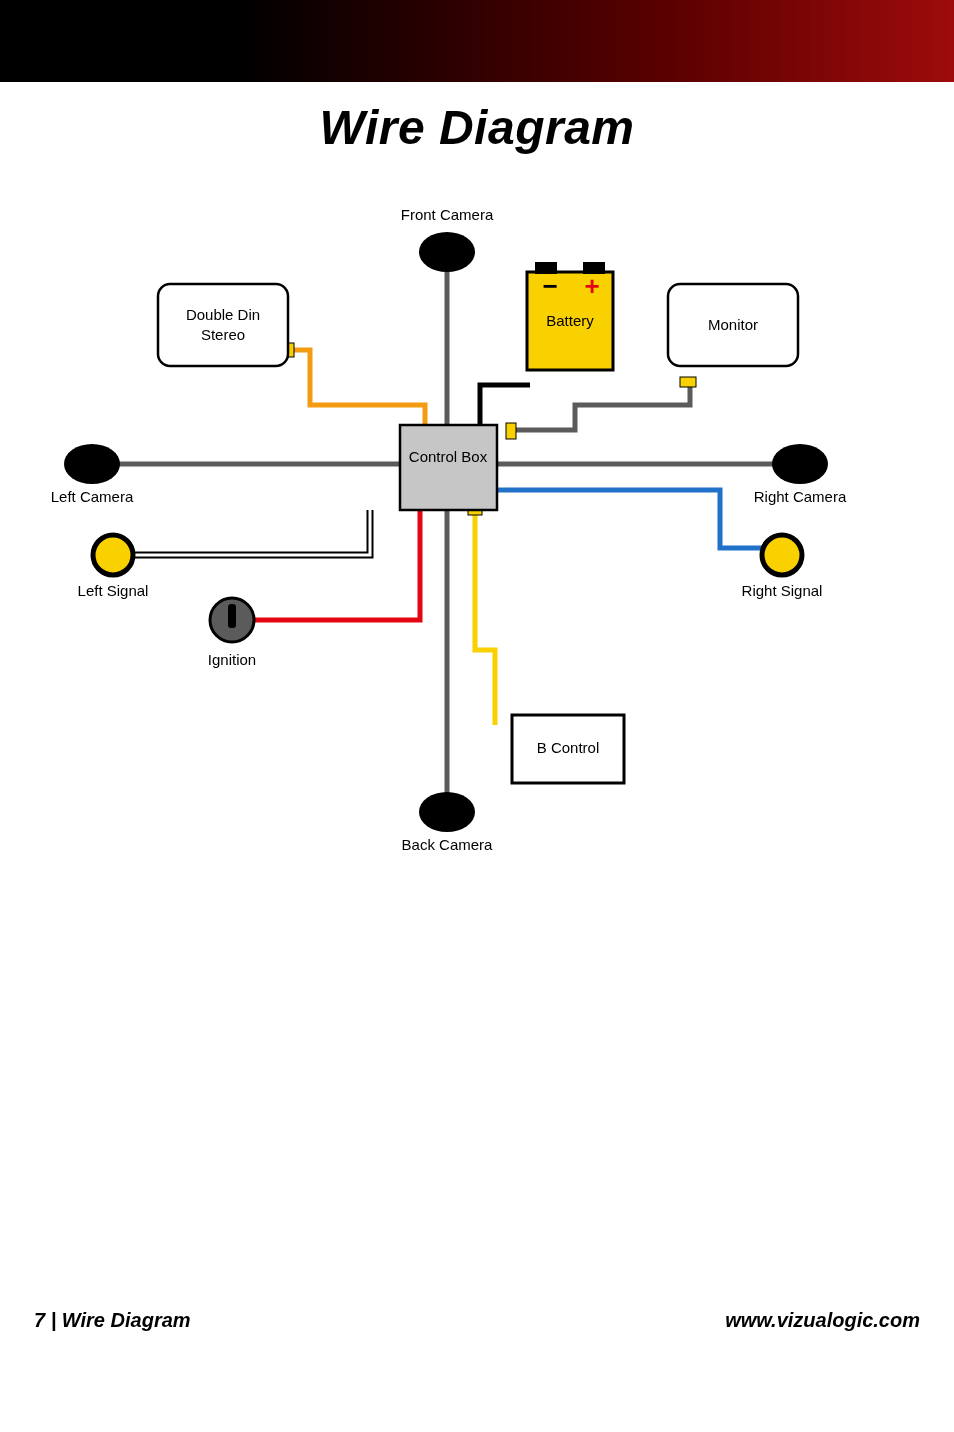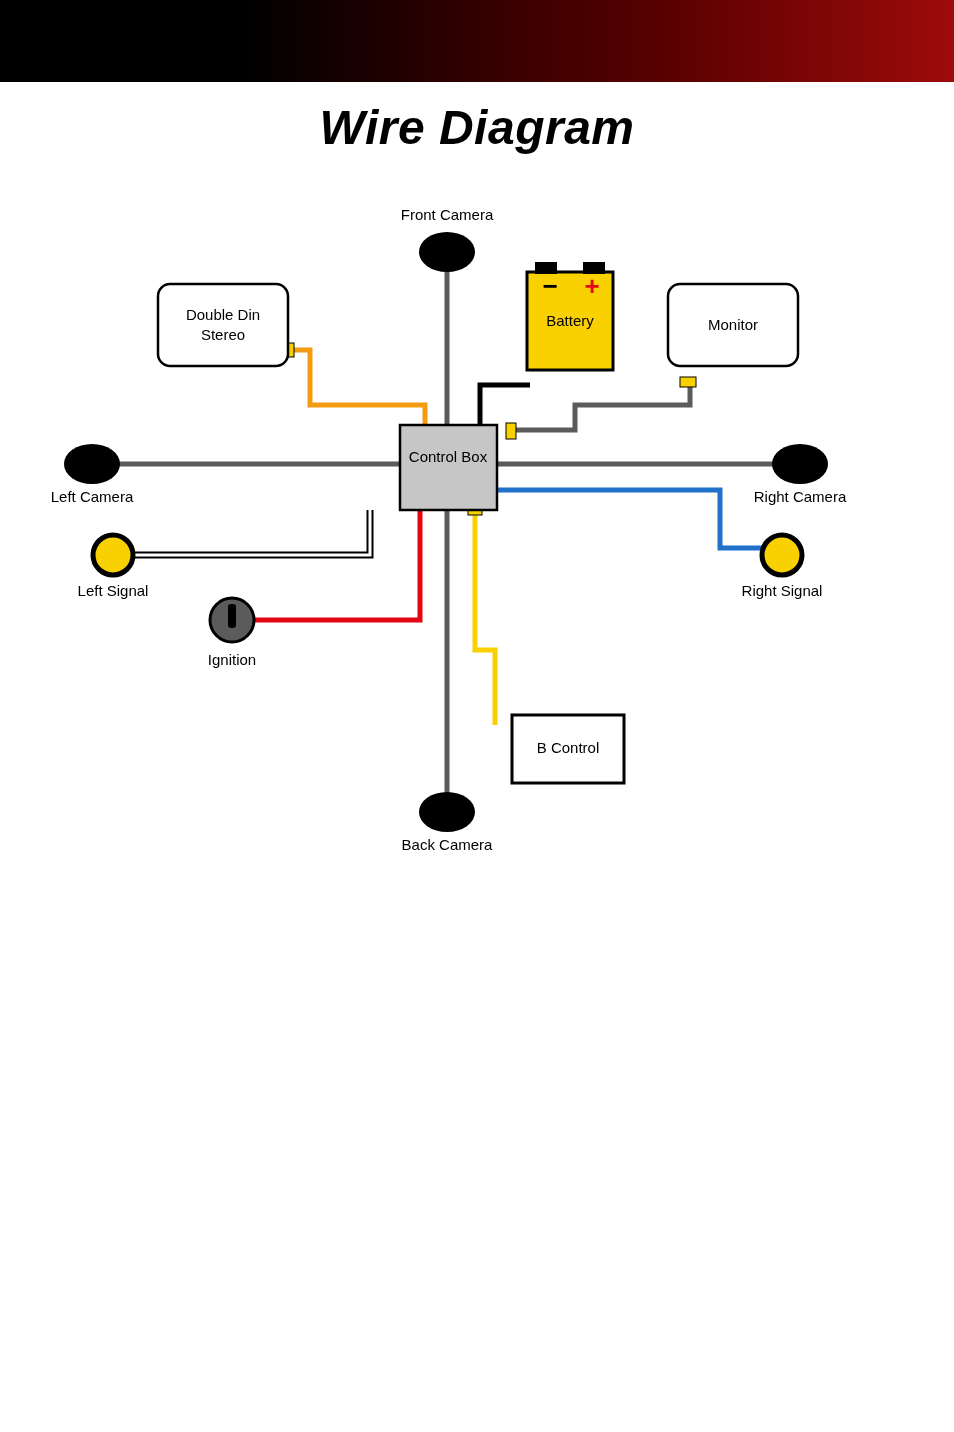--- a/index.html
+++ b/index.html
@@ -114,13 +114,17 @@
         <text x="232" y="475" font-size="15" text-anchor="middle">Ignition</text>
       </g>
 
       <g>
         <rect x="512" y="525" width="112" height="68" fill="#fff" stroke="#000" stroke-width="3"></rect>
         <text x="568" y="563" font-size="15" text-anchor="middle">B Control</text>
       </g>
     </svg>
   </div>
 
+  <div class="footer">
+    <span>7 | Wire Diagram</span>
+    <span>www.vizualogic.com</span>
+  </div>
 </div>
 
 </body></html>

